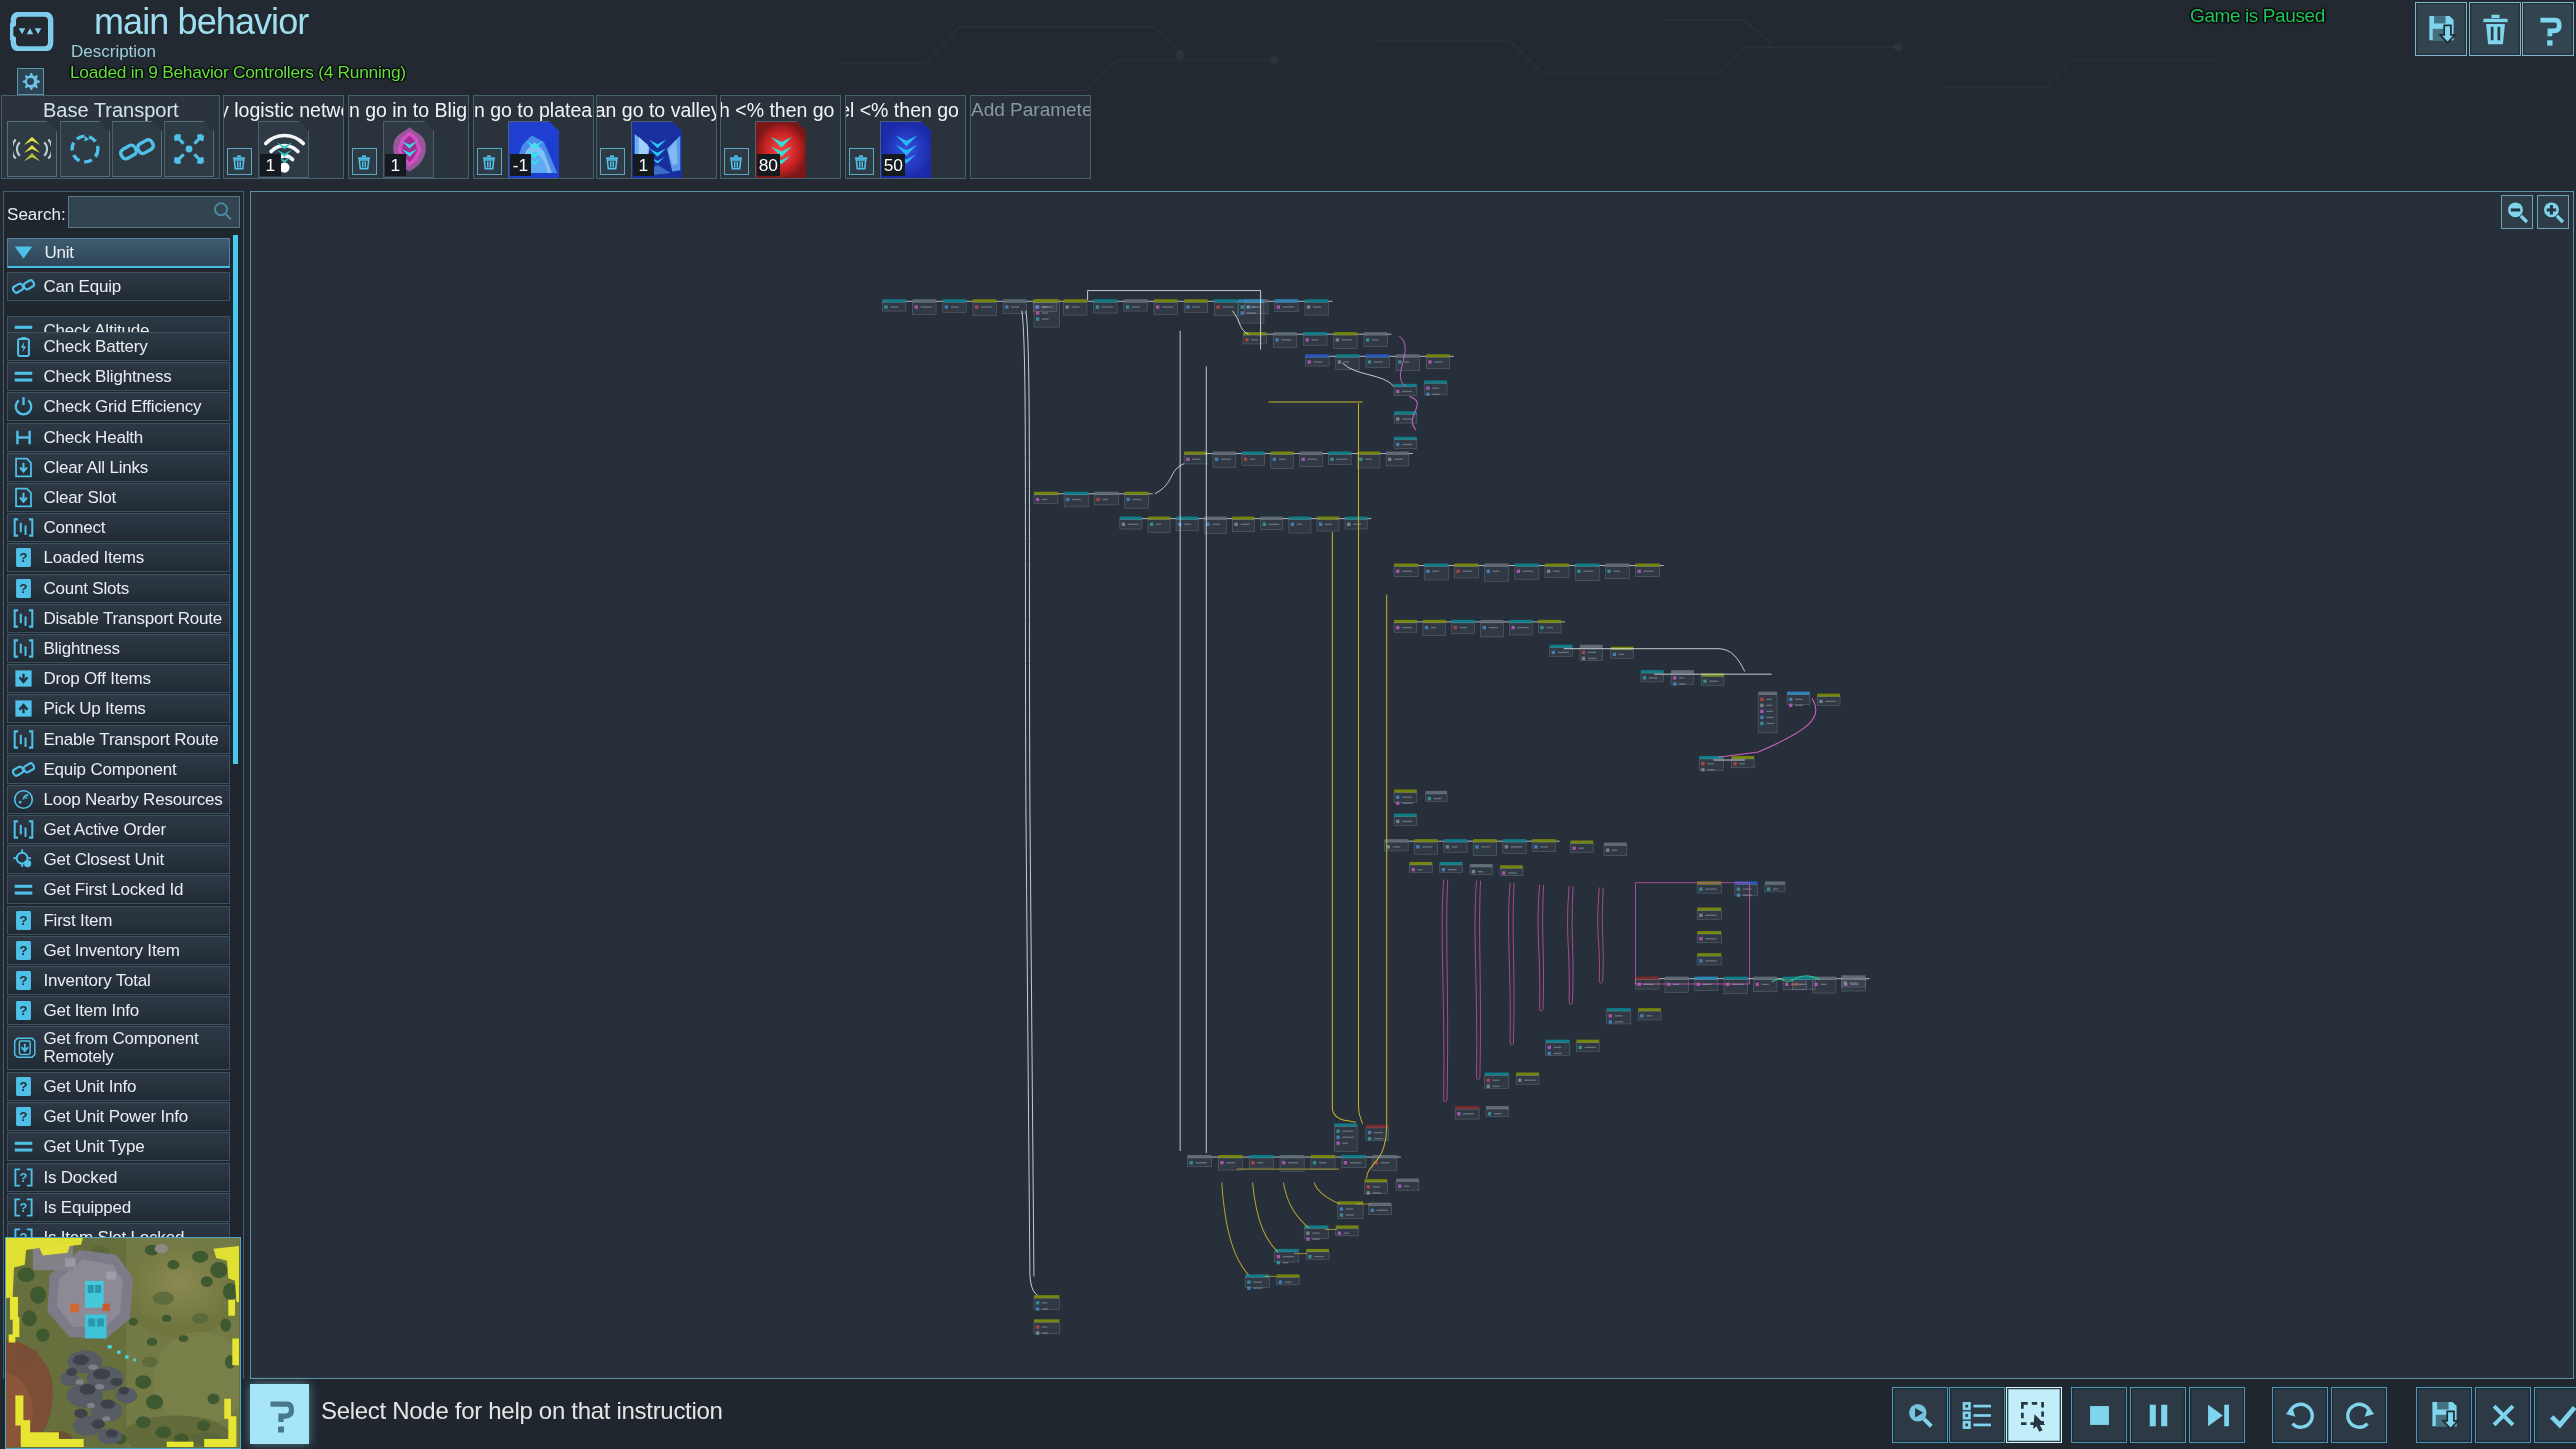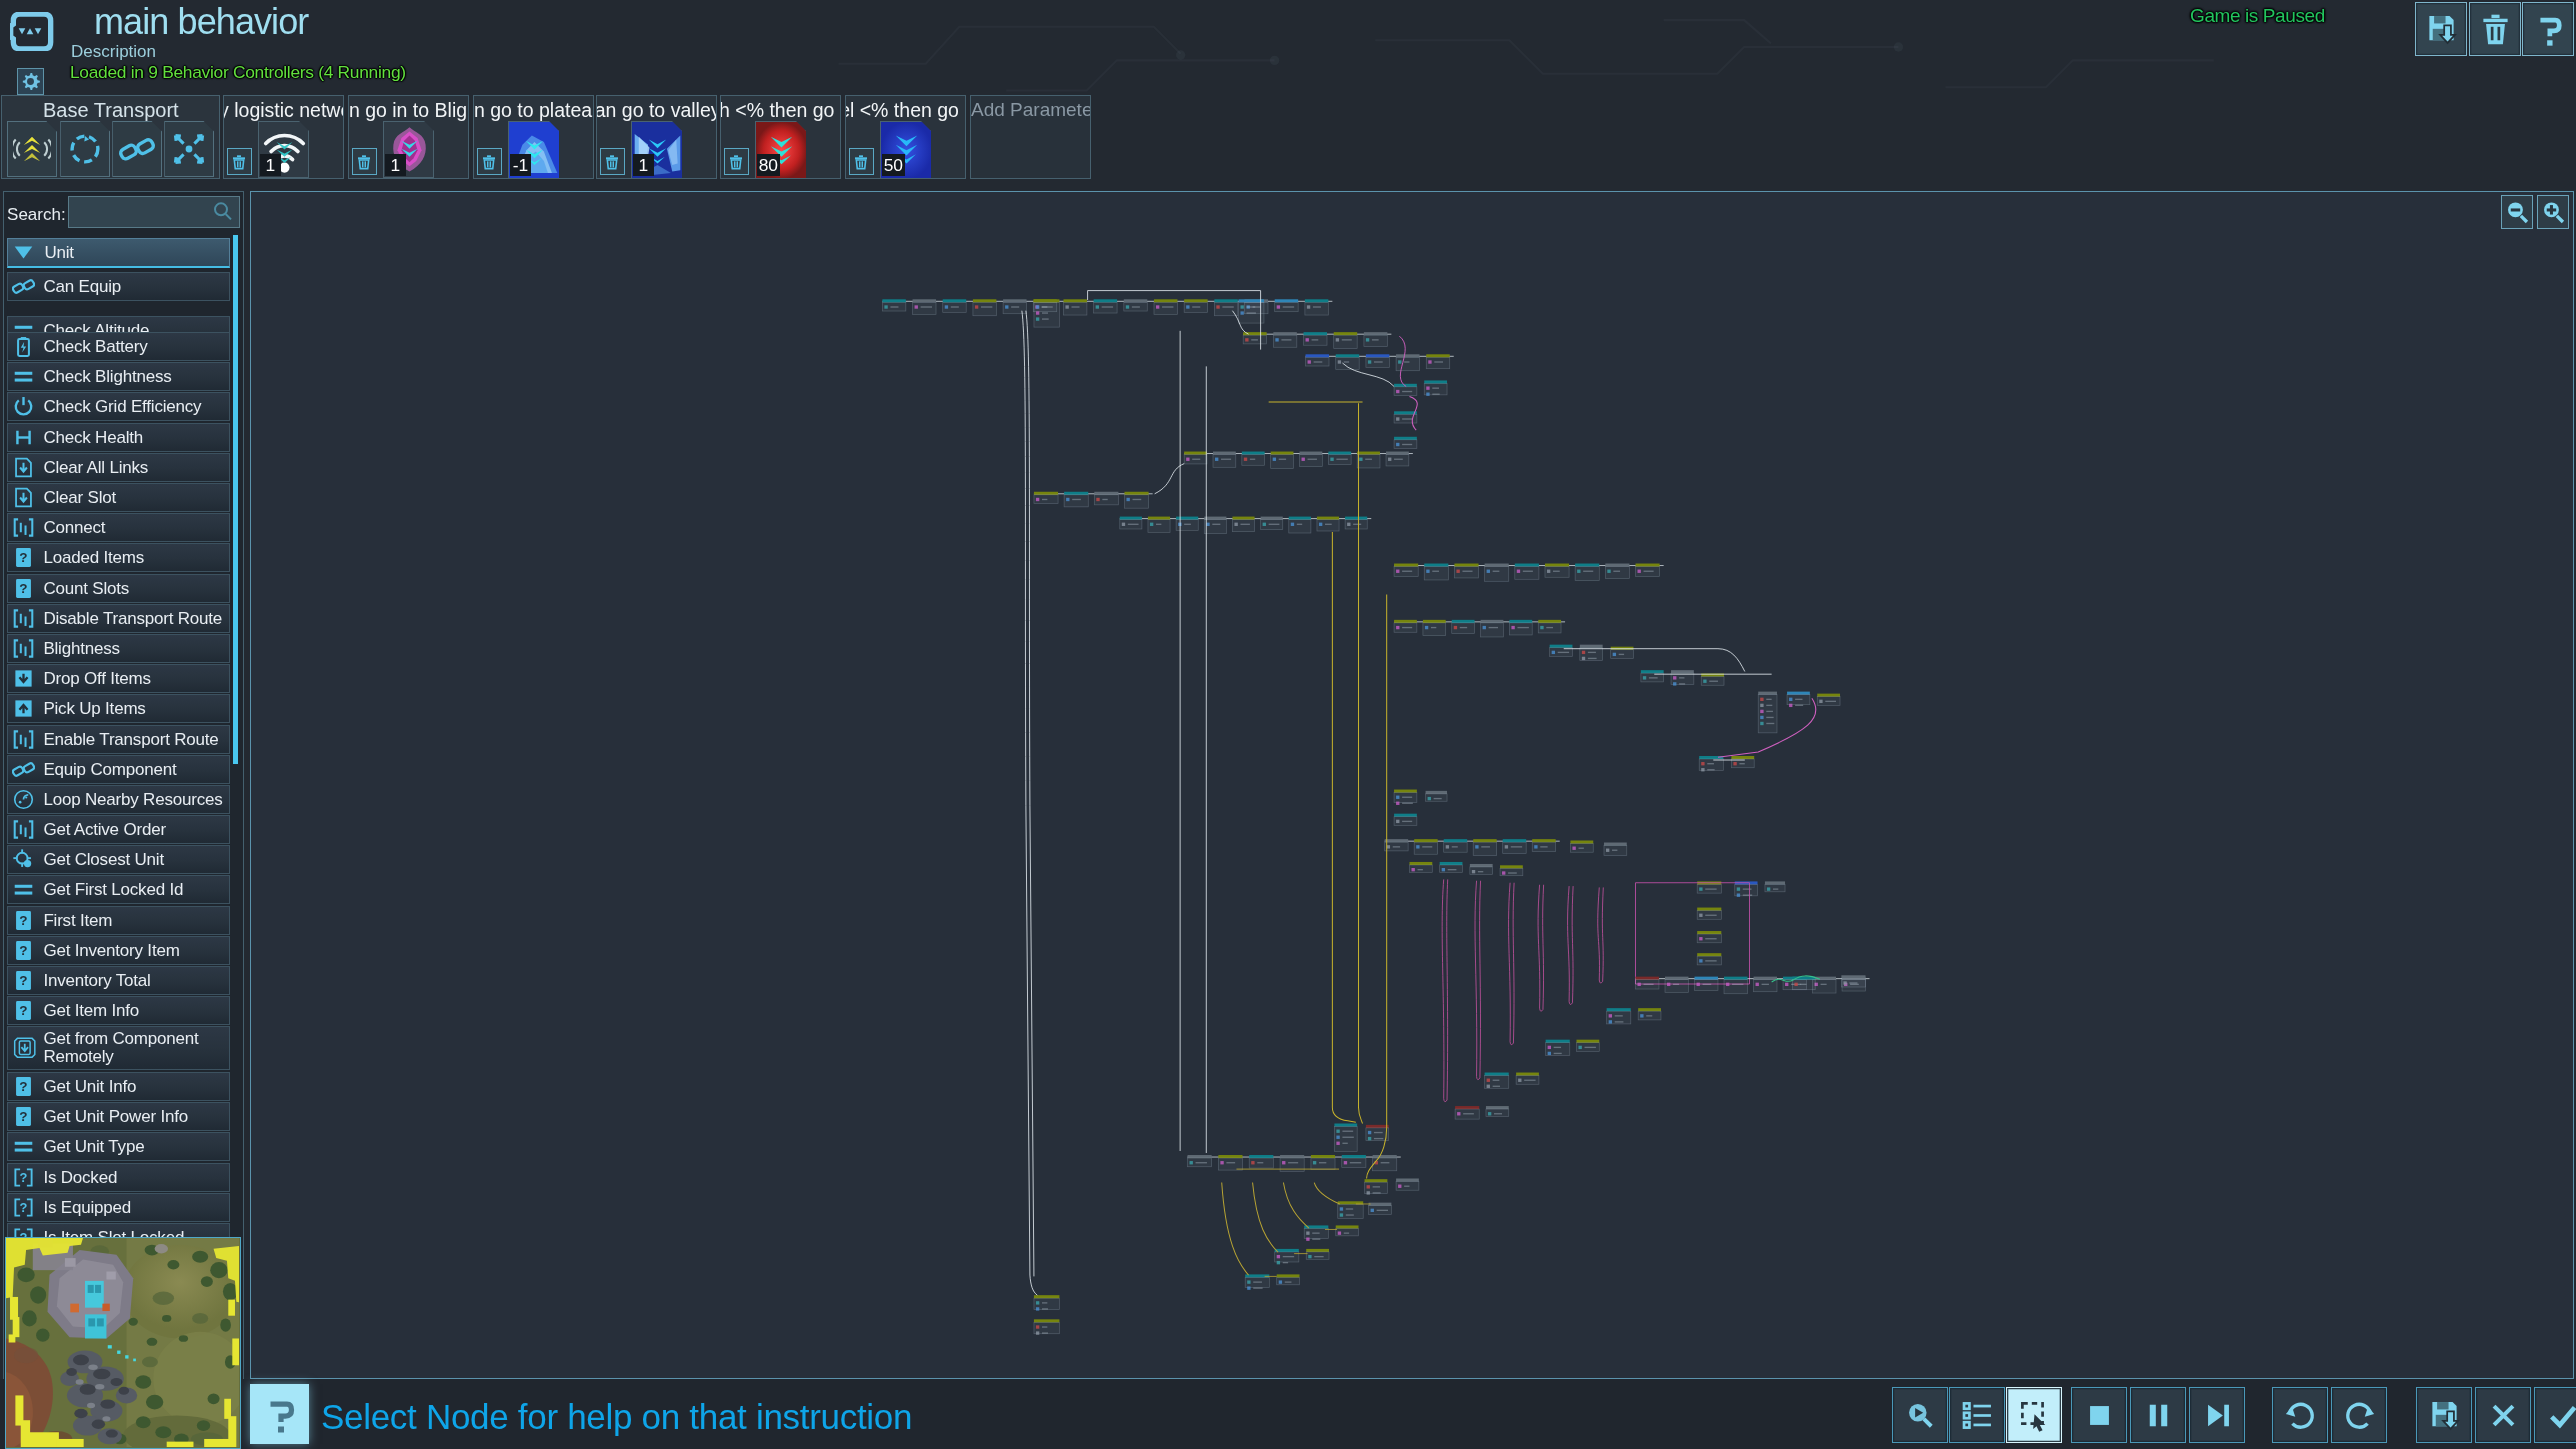--- a/index.html
+++ b/index.html
@@ -52,21 +52,21 @@
 #minimap { position:absolute; left:5.4px; top:1237px; width:236px; height:212px; border:1.3px solid #4fa8c8; background:#646d3d; z-index:5; }
 
 #canvas { position:absolute; left:250px; top:191px; width:2324px; height:1188px;
   background:#272f3a; border:1.3px solid #5b93ac; }
 .zbtn { position:absolute; top:3.4px; width:32px; height:34px; background:#2e3c46;
   border:1.3px solid #6aa2b8; display:flex; align-items:center; justify-content:center; }
 
 #bottom { position:absolute; left:0; top:1379px; width:2576px; height:70px; background:#20262e; z-index:2; }
 .qbtn { position:absolute; left:250px; top:5.4px; width:59px; height:60px; background:#a6e6f8;
   display:flex; align-items:center; justify-content:center; box-shadow:0 0 9.4px rgba(140,220,245,0.5); }
-.helptx { position:absolute; left:321px; top:18px; font-size:35px; letter-spacing:-0.3px; color:#0ea5e9; }
+.helptx { position:absolute; left:321px; top:18px; font-size:24px; letter-spacing:-0.3px; color:#e5e5e5; }
 .bbtn { position:absolute; top:8px; width:56px; height:56px; background:#2d3a45;
   border:1.3px solid #4a98b8; box-shadow:inset 0 0 0 1.3px rgba(28,42,52,0.9);
   display:flex; align-items:center; justify-content:center; }
 .bbtn.hl { background:#c2eefa; border-color:#d8f6fe; }
 </style></head>
 <body>
 <div id="root">
 <svg style="position:absolute;left:0;top:0;z-index:0" width="2576" height="1449" viewBox="0 0 3840 2160">
 <g stroke="rgba(140,170,190,0.055)" stroke-width="3" fill="none">
 <path d="M1250 95 L1380 95 L1430 40 L1720 40 L1760 80"></path>

